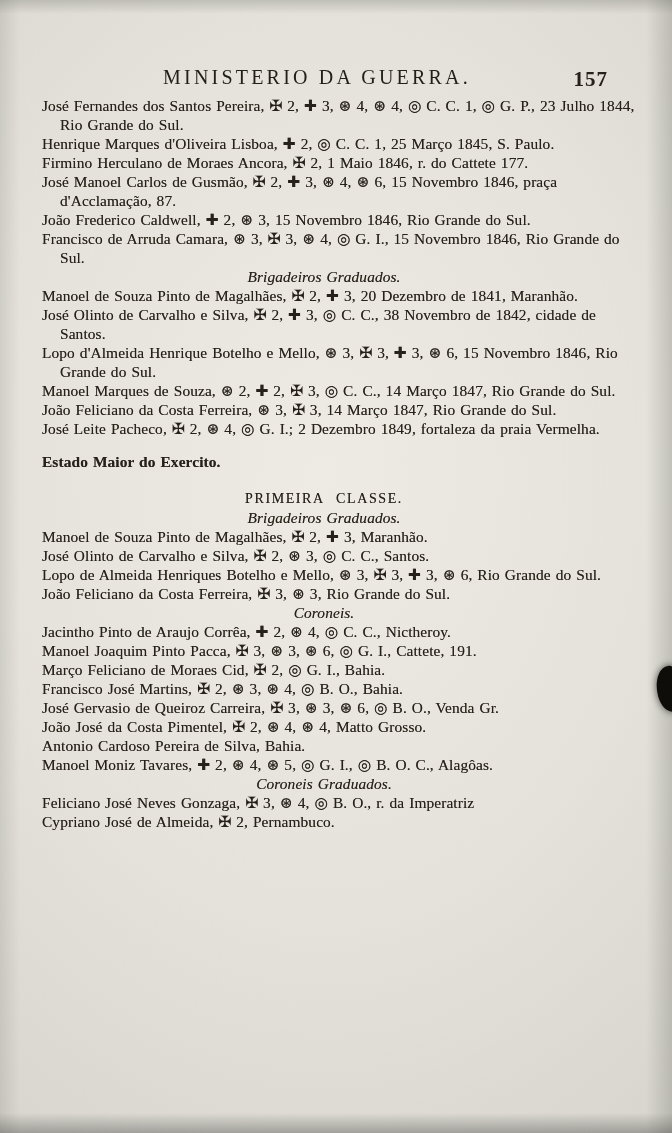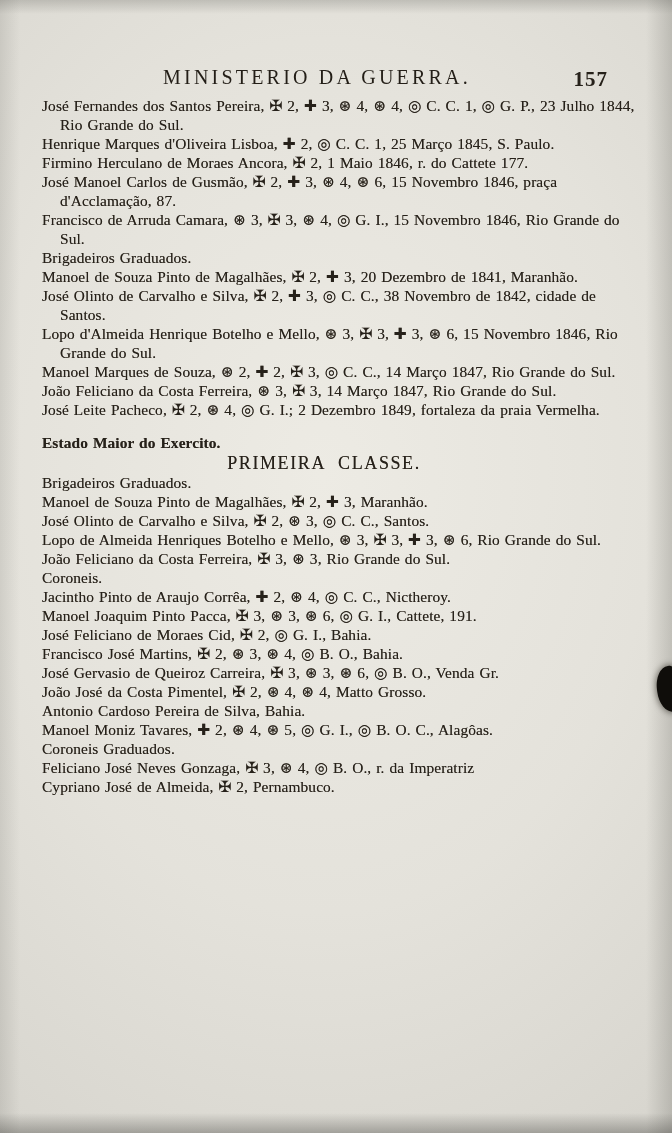--- a/index.html
+++ b/index.html
@@ -62,36 +62,38 @@
   }
 
   .doc-body p { margin: 0; }
 
   p.entry {
     padding-left: 18px;
     text-indent: -18px;
   }
 
   p.center-italic {
+    text-align: center;
+    font-style: italic;
     padding-right: 30px;
   }
 
   p.center-bold {
     text-align: left;
     font-weight: bold;
     margin-top: 14px;
     padding-right: 30px;
   }
 
   p.center-caps {
     text-align: center;
-    font-size: 18px;
+    font-size: 14px;
     letter-spacing: 1.6px;
     word-spacing: 7px;
-    margin-top: 2px;
+    margin-top: 18px;
     padding-right: 30px;
   }
 
   .scan-smudge {
     position: absolute;
     right: -9px;
     top: 666px;
     width: 24px;
     height: 46px;
     background: #0f0d0a;
@@ -110,39 +112,40 @@
     <div class="doc-header">
       <div class="doc-title">MINISTERIO DA GUERRA.</div>
       <div class="page-number">157</div>
     </div>
 
     <div class="doc-body">
         <p class="entry">José Fernandes dos Santos Pereira, ✠ 2, ✚ 3, ⊛ 4, ⊛ 4, ◎ C. C. 1, ◎ G. P., 23 Julho 1844, Rio Grande do Sul.</p>
         <p class="entry">Henrique Marques d'Oliveira Lisboa, ✚ 2, ◎ C. C. 1, 25 Março 1845, S. Paulo.</p>
         <p class="entry">Firmino Herculano de Moraes Ancora, ✠ 2, 1 Maio 1846, r. do Cattete 177.</p>
         <p class="entry">José Manoel Carlos de Gusmão, ✠ 2, ✚ 3, ⊛ 4, ⊛ 6, 15 Novembro 1846, praça d'Acclamação, 87.</p>
+        <p class="entry">João Frederico Caldwell, ✚ 2, ⊛ 3, 15 Novembro 1846, Rio Grande do Sul.</p>
         <p class="entry">Francisco de Arruda Camara, ⊛ 3, ✠ 3, ⊛ 4, ◎ G. I., 15 Novembro 1846, Rio Grande do Sul.</p>
         <p class="center-italic">Brigadeiros Graduados.</p>
         <p class="entry">Manoel de Souza Pinto de Magalhães, ✠ 2, ✚ 3, 20 Dezembro de 1841, Maranhão.</p>
         <p class="entry">José Olinto de Carvalho e Silva, ✠ 2, ✚ 3, ◎ C. C., 38 Novembro de 1842, cidade de Santos.</p>
         <p class="entry">Lopo d'Almeida Henrique Botelho e Mello, ⊛ 3, ✠ 3, ✚ 3, ⊛ 6, 15 Novembro 1846, Rio Grande do Sul.</p>
         <p class="entry">Manoel Marques de Souza, ⊛ 2, ✚ 2, ✠ 3, ◎ C. C., 14 Março 1847, Rio Grande do Sul.</p>
         <p class="entry">João Feliciano da Costa Ferreira, ⊛ 3, ✠ 3, 14 Março 1847, Rio Grande do Sul.</p>
         <p class="entry">José Leite Pacheco, ✠ 2, ⊛ 4, ◎ G. I.; 2 Dezembro 1849, fortaleza da praia Vermelha.</p>
         <p class="center-bold">Estado Maior do Exercito.</p>
         <p class="center-caps">PRIMEIRA CLASSE.</p>
         <p class="center-italic">Brigadeiros Graduados.</p>
         <p class="entry">Manoel de Souza Pinto de Magalhães, ✠ 2, ✚ 3, Maranhão.</p>
         <p class="entry">José Olinto de Carvalho e Silva, ✠ 2, ⊛ 3, ◎ C. C., Santos.</p>
         <p class="entry">Lopo de Almeida Henriques Botelho e Mello, ⊛ 3, ✠ 3, ✚ 3, ⊛ 6, Rio Grande do Sul.</p>
         <p class="entry">João Feliciano da Costa Ferreira, ✠ 3, ⊛ 3, Rio Grande do Sul.</p>
         <p class="center-italic">Coroneis.</p>
         <p class="entry">Jacintho Pinto de Araujo Corrêa, ✚ 2, ⊛ 4, ◎ C. C., Nictheroy.</p>
         <p class="entry">Manoel Joaquim Pinto Pacca, ✠ 3, ⊛ 3, ⊛ 6, ◎ G. I., Cattete, 191.</p>
-        <p class="entry">José Feliciano de Moraes Cid, ✠ 2, ◎ G. I., Bahia.</p>
+        <p class="entry">Março Feliciano de Moraes Cid, ✠ 2, ◎ G. I., Bahia.</p>
         <p class="entry">Francisco José Martins, ✠ 2, ⊛ 3, ⊛ 4, ◎ B. O., Bahia.</p>
         <p class="entry">José Gervasio de Queiroz Carreira, ✠ 3, ⊛ 3, ⊛ 6, ◎ B. O., Venda Gr.</p>
         <p class="entry">João José da Costa Pimentel, ✠ 2, ⊛ 4, ⊛ 4, Matto Grosso.</p>
         <p class="entry">Antonio Cardoso Pereira de Silva, Bahia.</p>
         <p class="entry">Manoel Moniz Tavares, ✚ 2, ⊛ 4, ⊛ 5, ◎ G. I., ◎ B. O. C., Alagôas.</p>
         <p class="center-italic">Coroneis Graduados.</p>
         <p class="entry">Feliciano José Neves Gonzaga, ✠ 3, ⊛ 4, ◎ B. O., r. da Imperatriz</p>
         <p class="entry">Cypriano José de Almeida, ✠ 2, Pernambuco.</p>
       </div>
 

